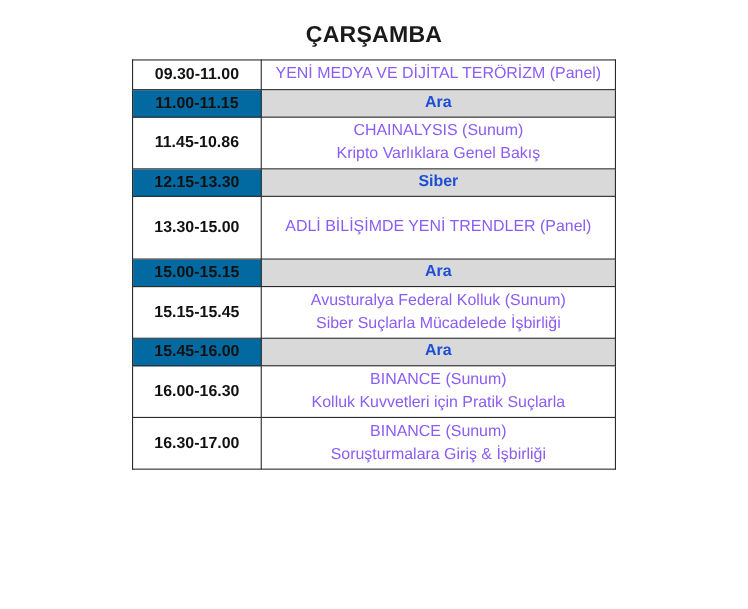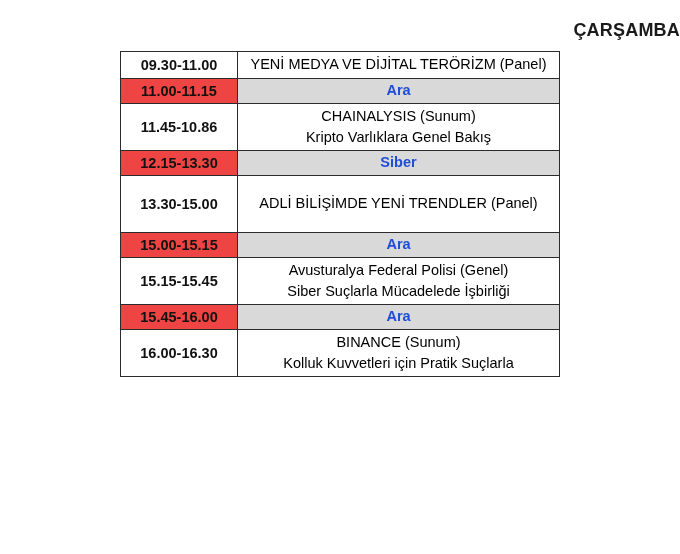--- a/index.html
+++ b/index.html
@@ -14,22 +14,22 @@
     color: #000000;
     overflow: hidden;
   }
   .page {
     position: relative;
     width: 680px;
     height: 554px;
     box-sizing: border-box;
   }
   .title {
-    text-align: right;
-    font-size: 18px;
+    text-align: center;
+    font-size: 21px;
     font-weight: bold;
     color: #1a1a1a;
     padding-top: 20px;
     padding-bottom: 10px;
     letter-spacing: 0.2px;
   }
   table.schedule {
     border-collapse: collapse;
     margin: 0 auto;
     width: 440px;
@@ -44,31 +44,31 @@
     width: 116px;
     text-align: center;
     font-size: 14.5px;
     font-weight: bold;
     color: #111111;
     padding: 5px 2px;
   }
   td.desc {
     text-align: center;
     font-size: 14.5px;
-    color: #000000;
+    color: #8b5cf6;
     padding: 5px 8px;
     line-height: 1.45;
   }
   tr.break td.desc {
     background: #d9d9d9;
     font-weight: bold;
     color: #1d4ed8;
   }
   tr.break td.time {
-    background: #ef4444;
+    background: #0369a1;
   }
   .line2 {
     display: block;
   }
   .row-h1 td { height: 26px; }
   .row-h2 td { height: 24px; }
   .row-tall td { height: 56px; }
   .row-mid td { height: 46px; }
 </style>
 </head>
@@ -111,32 +111,39 @@
         </tr>
         <tr class="break row-h2">
           <td class="time">15.00-15.15</td>
           <td class="desc">
             <span class="line2">Ara</span>
           </td>
         </tr>
         <tr class="row-mid">
           <td class="time">15.15-15.45</td>
           <td class="desc">
-            <span class="line2">Avusturalya Federal Polisi (Genel)</span>
+            <span class="line2">Avusturalya Federal Kolluk (Sunum)</span>
             <span class="line2">Siber Suçlarla Mücadelede İşbirliği</span>
           </td>
         </tr>
         <tr class="break row-h2">
           <td class="time">15.45-16.00</td>
           <td class="desc">
             <span class="line2">Ara</span>
           </td>
         </tr>
         <tr class="row-mid">
           <td class="time">16.00-16.30</td>
           <td class="desc">
             <span class="line2">BINANCE (Sunum)</span>
             <span class="line2">Kolluk Kuvvetleri için Pratik Suçlarla</span>
           </td>
         </tr>
+        <tr class="row-mid">
+          <td class="time">16.30-17.00</td>
+          <td class="desc">
+            <span class="line2">BINANCE (Sunum)</span>
+            <span class="line2">Soruşturmalara Giriş &amp; İşbirliği</span>
+          </td>
+        </tr>
       </tbody>
   </table>
 </div>
 
 </body></html>

